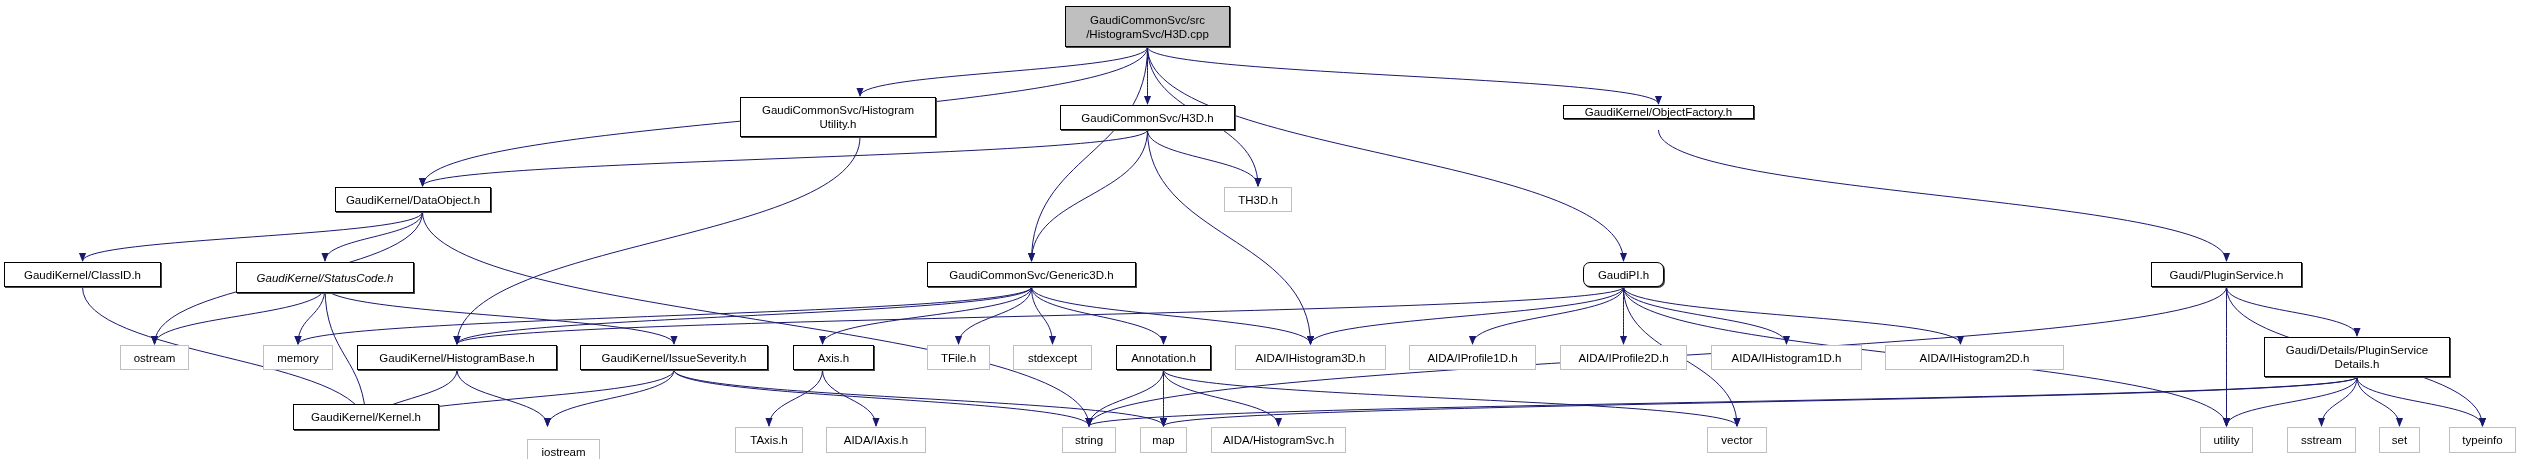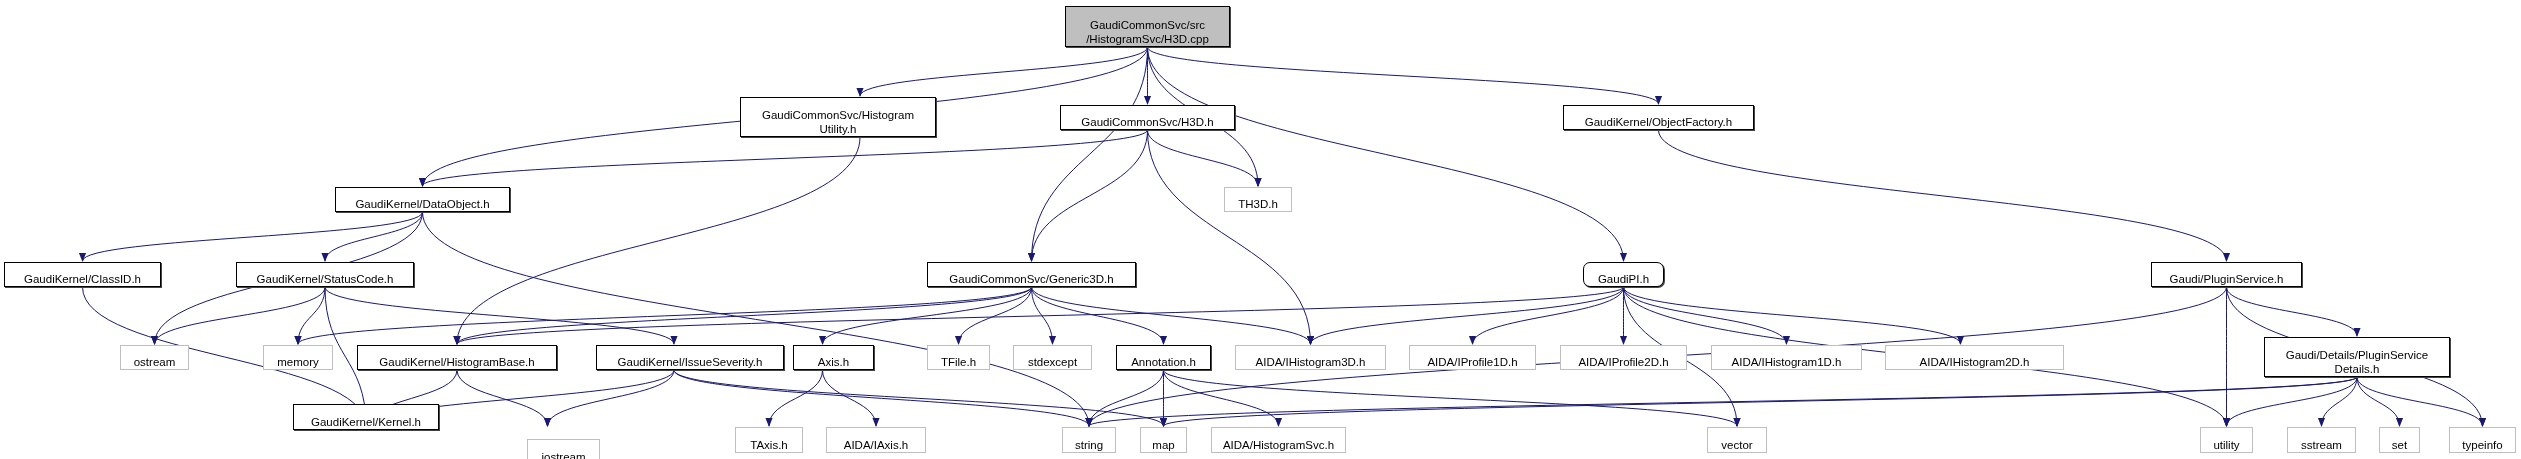--- a/index.html
+++ b/index.html
@@ -1,18 +1,18 @@
 <!DOCTYPE html>
 <html><head>
   <meta charset="utf-8">
   <style>
     html, body { margin: 0; padding: 0; background: #ffffff; }
     body { width: 2521px; height: 459px; position: relative; overflow: hidden; font-family: "Liberation Sans", "DejaVu Sans", sans-serif; }
     #graph { position: absolute; left: 0; top: 0; width: 2521px; height: 459px; }
-    .node-box { position: absolute; box-sizing: border-box; display: flex; align-items: flex-end; justify-content: center; text-align: center; font-size: 11.5px; line-height: 14px; color: #000; background: #fff; white-space: pre-line; }
+    .node-box { position: absolute; box-sizing: border-box; display: flex; align-items: center; justify-content: center; text-align: center; font-size: 11.5px; line-height: 14px; color: #000; background: #fff; white-space: pre-line; }
     .node-box.internal { border: 1px solid #000; box-shadow: 1px 1px 0 #444; }
     .node-box.external { border: 1px solid #bfbfbf; }
     .node-box.root { background: #bfbfbf; border: 1px solid #000; box-shadow: 1px 1px 0 #444; }
   </style>
 </head>
 <body>
 
 <div id="graph">
   <svg id="edges" width="2521" height="459" style="position:absolute;left:0;top:0;">
     <defs>
@@ -79,32 +79,32 @@
       <path d="M2357,377 C2357,402 2321.5,402 2321.5,426" fill="none" stroke="#191970" stroke-width="1" marker-end="url(#arrow)"></path>
       <path d="M2357,377 C2357,402 2399.5,402 2399.5,426" fill="none" stroke="#191970" stroke-width="1" marker-end="url(#arrow)"></path>
       <path d="M2357,377 C2357,402 2482.5,402 2482.5,426" fill="none" stroke="#191970" stroke-width="1" marker-end="url(#arrow)"></path>
     </svg>
   <div id="nodes">
       <div class="node-box root" style="left: 1065px; top: 6px; width: 165px; height: 41px; background: rgb(191, 191, 191);"><span>GaudiCommonSvc/src
 /HistogramSvc/H3D.cpp</span></div>
       <div class="node-box internal" style="left: 740px; top: 97px; width: 196px; height: 40px;"><span>GaudiCommonSvc/Histogram
 Utility.h</span></div>
       <div class="node-box internal" style="left: 1060px; top: 105px; width: 175px; height: 25px;"><span>GaudiCommonSvc/H3D.h</span></div>
-      <div class="node-box internal" style="left: 1563px; top: 105px; width: 191px; height: 25px;"><span>GaudiKernel/ObjectFactory.h</span></div>
-      <div class="node-box internal" style="left: 335px; top: 187px; width: 175px; height: 25px;"><span>GaudiKernel/DataObject.h</span></div>
+      <div class="node-box internal" style="left: 1563px; top: 105px; width: 191px; height: 14px;"><span>GaudiKernel/ObjectFactory.h</span></div>
+      <div class="node-box internal" style="left: 335px; top: 187px; width: 156px; height: 25px;"><span>GaudiKernel/DataObject.h</span></div>
       <div class="node-box external" style="left: 1224px; top: 187px; width: 68px; height: 25px;"><span>TH3D.h</span></div>
       <div class="node-box internal" style="left: 4px; top: 262px; width: 157px; height: 25px;"><span>GaudiKernel/ClassID.h</span></div>
-      <div class="node-box internal" style="left: 236px; top: 262px; width: 178px; height: 25px;"><span>GaudiKernel/StatusCode.h</span></div>
+      <div class="node-box internal" style="left: 236px; top: 262px; width: 178px; height: 31px; font-style: italic;"><span>GaudiKernel/StatusCode.h</span></div>
       <div class="node-box internal" style="left: 927px; top: 262px; width: 209px; height: 25px;"><span>GaudiCommonSvc/Generic3D.h</span></div>
       <div class="node-box internal" style="left: 1583px; top: 262px; width: 81px; height: 25px; border-radius: 7px;"><span>GaudiPI.h</span></div>
       <div class="node-box internal" style="left: 2151px; top: 262px; width: 151px; height: 25px;"><span>Gaudi/PluginService.h</span></div>
       <div class="node-box external" style="left: 120px; top: 345px; width: 69px; height: 25px;"><span>ostream</span></div>
       <div class="node-box external" style="left: 263px; top: 345px; width: 70px; height: 25px;"><span>memory</span></div>
       <div class="node-box internal" style="left: 357px; top: 345px; width: 200px; height: 25px;"><span>GaudiKernel/HistogramBase.h</span></div>
-      <div class="node-box internal" style="left: 580px; top: 345px; width: 188px; height: 25px; margin-left: 16px;"><span>GaudiKernel/IssueSeverity.h</span></div>
+      <div class="node-box internal" style="left: 580px; top: 345px; width: 188px; height: 25px;"><span>GaudiKernel/IssueSeverity.h</span></div>
       <div class="node-box internal" style="left: 793px; top: 345px; width: 81px; height: 25px;"><span>Axis.h</span></div>
       <div class="node-box external" style="left: 927px; top: 345px; width: 63px; height: 25px;"><span>TFile.h</span></div>
       <div class="node-box external" style="left: 1013px; top: 345px; width: 79px; height: 25px;"><span>stdexcept</span></div>
       <div class="node-box internal" style="left: 1116px; top: 345px; width: 95px; height: 25px;"><span>Annotation.h</span></div>
       <div class="node-box external" style="left: 1235px; top: 345px; width: 151px; height: 25px;"><span>AIDA/IHistogram3D.h</span></div>
       <div class="node-box external" style="left: 1409px; top: 345px; width: 127px; height: 25px;"><span>AIDA/IProfile1D.h</span></div>
       <div class="node-box external" style="left: 1560px; top: 345px; width: 127px; height: 25px;"><span>AIDA/IProfile2D.h</span></div>
       <div class="node-box external" style="left: 1711px; top: 345px; width: 151px; height: 25px;"><span>AIDA/IHistogram1D.h</span></div>
       <div class="node-box external" style="left: 1885px; top: 345px; width: 179px; height: 25px;"><span>AIDA/IHistogram2D.h</span></div>
       <div class="node-box internal" style="left: 2264px; top: 337px; width: 186px; height: 40px;"><span>Gaudi/Details/PluginService

